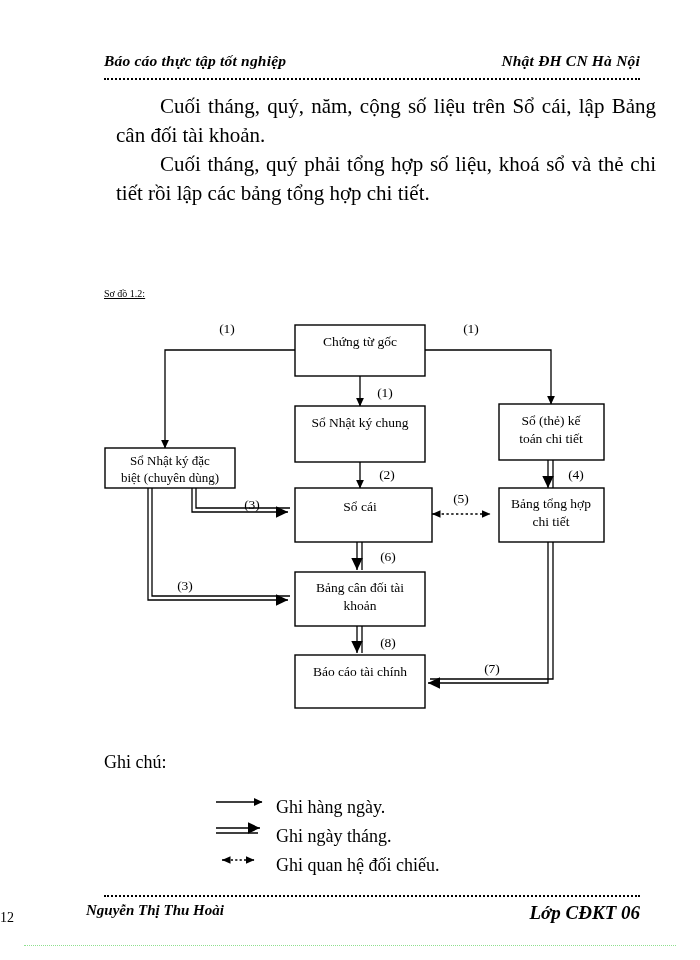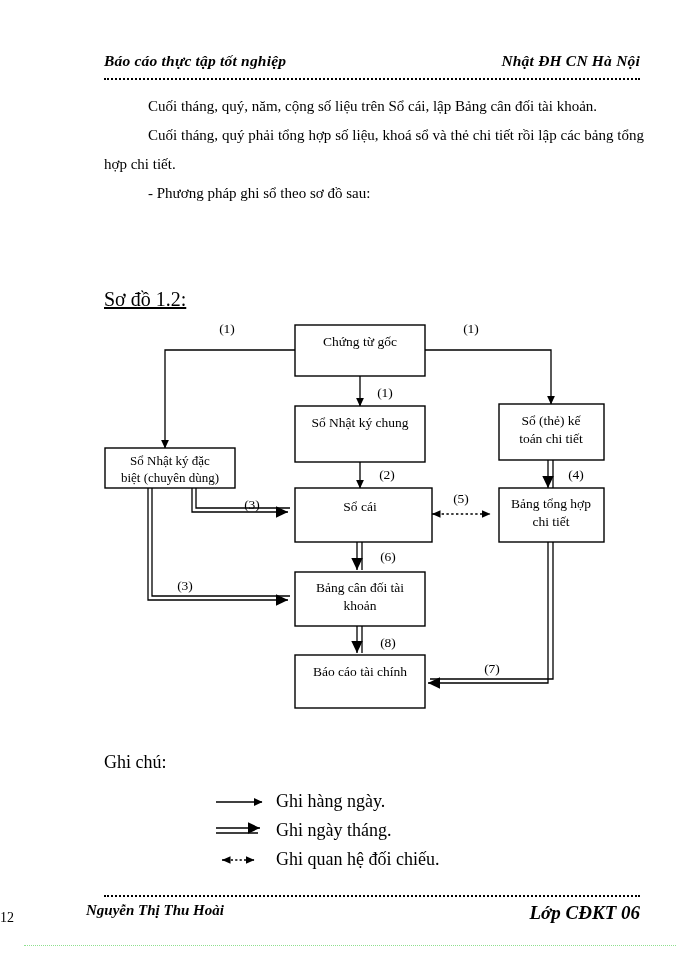--- a/index.html
+++ b/index.html
@@ -54,37 +54,37 @@
     width: 536px;
     height: 0;
     border-top: 2.5px dotted #000;
   }
   .rule-header { top: 78px; }
   .rule-footer { top: 895px; border-top-width: 2px; }
 
   
   .body-text {
     position: absolute;
-    left: 104px;
+    left: 116px;
     top: 92px;
     width: 540px;
-    font-size: 15px;
+    font-size: 21px;
     line-height: 29px;
     text-align: justify;
   }
   .body-text p {
     margin: 0 0 0 0;
     text-indent: 44px;
   }
   .body-text p.dash { text-indent: 44px; }
   .caption {
     position: absolute;
     left: 104px;
     top: 288px;
-    font-size: 20px;
+    font-size: 10px;
     text-decoration: underline;
     white-space: nowrap;
   }
 
   
   .diagram {
     position: absolute;
     left: 0;
     top: 0;
     width: 700px;
@@ -103,21 +103,21 @@
   }
   .legend-title { margin-bottom: 14px; }
   .legend-row {
     position: relative;
     height: 29px;
     line-height: 29px;
   }
   .legend-label {
     position: absolute;
     left: 172px;
-    top: 0;
+    top: 6px;
     white-space: nowrap;
     text-align: center;
   }
   .legend-glyph {
     position: absolute;
     left: 110px;
     top: 0;
     width: 56px;
     height: 29px;
   }
@@ -167,21 +167,20 @@
 
   <div class="header">
     <div class="header-left">Báo cáo thực tập tốt nghiệp</div>
     <div class="header-right">Nhật   ĐH CN Hà Nội</div>
   </div>
   <div class="rule-dotted rule-header"></div>
 
   <div class="body-text">
     <p>Cuối tháng, quý, năm, cộng số liệu trên Sổ cái, lập Bảng cân đối tài khoản.</p>
     <p>Cuối tháng, quý phải tổng hợp số liệu, khoá sổ và thẻ chi tiết rồi lập các bảng tổng hợp chi tiết.</p>
-    <p class="dash">- Phương pháp ghi sổ theo sơ đồ sau:</p>
   </div>
   <div class="caption">Sơ đồ 1.2:</div>
 
   <div class="diagram">
     <svg width="700" height="960" viewBox="0 0 700 960" xmlns="http://www.w3.org/2000/svg">
       <defs>
         <marker id="arrThin" markerWidth="9" markerHeight="9" refX="8" refY="4.5" orient="auto" markerUnits="userSpaceOnUse">
           <path d="M0,0.6 L8.5,4.5 L0,8.4 z" fill="#000"></path>
         </marker>
         <marker id="arrThinRev" markerWidth="9" markerHeight="9" refX="0.5" refY="4.5" orient="auto" markerUnits="userSpaceOnUse">

